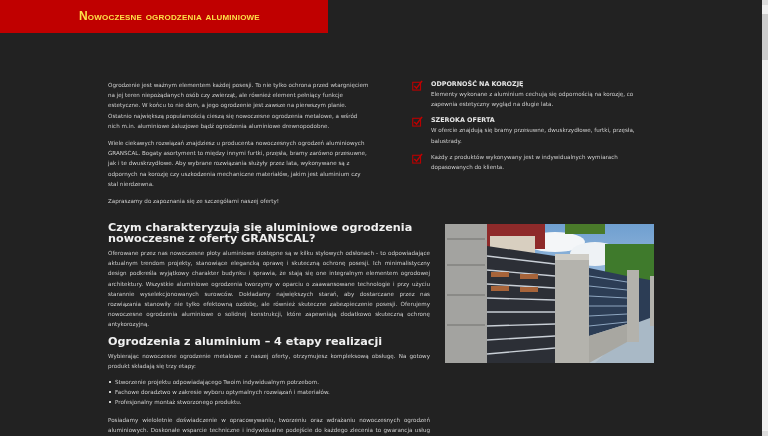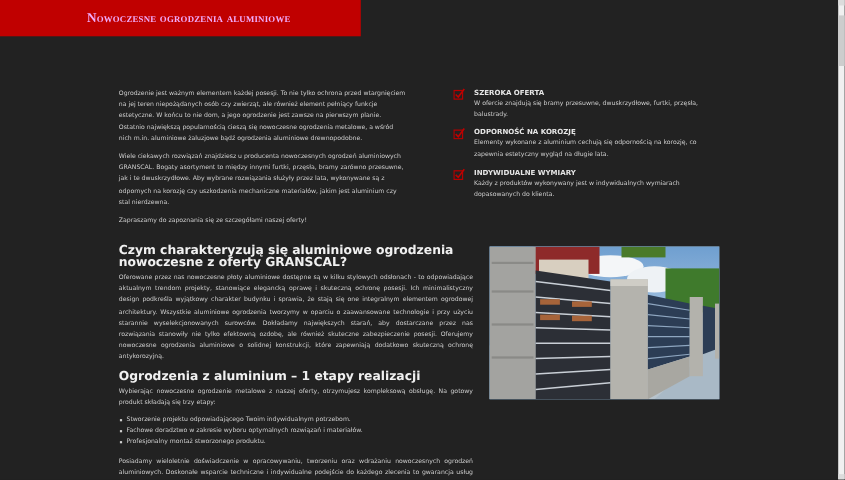--- a/index.html
+++ b/index.html
@@ -1,19 +1,19 @@
 <!DOCTYPE html>
 <html><head>
 <meta charset="utf-8">
 <style>
   * { box-sizing: border-box; margin: 0; padding: 0; }
   html, body { width: 768px; height: 436px; overflow: hidden; background: #222222; }
   body { position: relative; font-family: "DejaVu Sans", sans-serif; color: #d6d6d6; }
   .banner { position: absolute; left: 0; top: 0; width: 328px; height: 33px; background: #c00000; }
-  .banner-title { position: absolute; left: 79px; top: 9px; font-family: Liberation Serif, serif; font-size: 12px; color: #f0abfc; font-variant: small-caps; letter-spacing: 0.2px; white-space: nowrap; }
+  .banner-title { position: absolute; left: 79px; top: 9px; font-family: Liberation Sans, sans-serif; font-size: 12px; color: #fde047; font-variant: small-caps; letter-spacing: 0.2px; white-space: nowrap; }
   .intro { position: absolute; left: 108px; top: 80px; width: 262px; }
   .intro p { font-size: 5.6px; line-height: 10.2px; color: #cfcfcf; margin-bottom: 7px; }
   .features { position: absolute; left: 412px; top: 79px; width: 225px; }
   .feature { position: relative; padding-left: 19px; margin-bottom: 6px; }
   .check { position: absolute; left: 0; top: 1px; width: 11px; height: 11px; }
   .feature h3 { font-size: 6.4px; font-weight: bold; color: #e6e6e6; line-height: 10px; }
   .feature p { font-size: 5.6px; line-height: 10.2px; color: #cfcfcf; }
   .section2 { position: absolute; left: 108px; top: 222px; width: 322px; }
   .section2 h2 { font-size: 11.2px; font-weight: bold; color: #f0f0f0; line-height: 11px; margin-bottom: 4px; }
   .section2 p { font-size: 5.6px; line-height: 10.2px; color: #cfcfcf; text-align: justify; margin-bottom: 6px; }
@@ -38,45 +38,44 @@
   <p>Wiele ciekawych rozwiązań znajdziesz u producenta nowoczesnych ogrodzeń aluminiowych GRANSCAL. Bogaty asortyment to między innymi furtki, przęsła, bramy zarówno przesuwne, jak i te dwuskrzydłowe. Aby wybrane rozwiązania służyły przez lata, wykonywane są z odpornych na korozję czy uszkodzenia mechaniczne materiałów, jakim jest aluminium czy stal nierdzewna.</p>
   <p>Zapraszamy do zapoznania się ze szczegółami naszej oferty!</p>
 </div>
 
 <div class="features">
   <div class="feature">
     <svg class="check" viewBox="0 0 12 12">
         <rect x="0.8" y="2.5" width="8.5" height="8.5" fill="none" stroke="#b80000" stroke-width="1.2"></rect>
         <path d="M2.5 6.5 L5 9 L11 1" fill="none" stroke="#c00000" stroke-width="1.6"></path>
       </svg>
+    <h3>ODPORNOŚĆ NA KOROZJĘ</h3>
+    <p>Elementy wykonane z aluminium cechują się odpornością na korozję, co zapewnia estetyczny wygląd na długie lata.</p>
+  </div>
+  <div class="feature">
+    <svg class="check" viewBox="0 0 12 12">
+        <rect x="0.8" y="2.5" width="8.5" height="8.5" fill="none" stroke="#b80000" stroke-width="1.2"></rect>
+        <path d="M2.5 6.5 L5 9 L11 1" fill="none" stroke="#c00000" stroke-width="1.6"></path>
+      </svg>
     <h3>SZEROKA OFERTA</h3>
     <p>W ofercie znajdują się bramy przesuwne, dwuskrzydłowe, furtki, przęsła, balustrady.</p>
   </div>
   <div class="feature">
     <svg class="check" viewBox="0 0 12 12">
         <rect x="0.8" y="2.5" width="8.5" height="8.5" fill="none" stroke="#b80000" stroke-width="1.2"></rect>
         <path d="M2.5 6.5 L5 9 L11 1" fill="none" stroke="#c00000" stroke-width="1.6"></path>
       </svg>
-    <h3>ODPORNOŚĆ NA KOROZJĘ</h3>
-    <p>Elementy wykonane z aluminium cechują się odpornością na korozję, co zapewnia estetyczny wygląd na długie lata.</p>
-  </div>
-  <div class="feature">
-    <svg class="check" viewBox="0 0 12 12">
-        <rect x="0.8" y="2.5" width="8.5" height="8.5" fill="none" stroke="#b80000" stroke-width="1.2"></rect>
-        <path d="M2.5 6.5 L5 9 L11 1" fill="none" stroke="#c00000" stroke-width="1.6"></path>
-      </svg>
-    <h3>INDYWIDUALNE WYMIARY</h3>
     <p>Każdy z produktów wykonywany jest w indywidualnych wymiarach dopasowanych do klienta.</p>
   </div>
 </div>
 
 <div class="section2">
   <h2>Czym charakteryzują się aluminiowe ogrodzenia nowoczesne z oferty GRANSCAL?</h2>
   <p>Oferowane przez nas nowoczesne płoty aluminiowe dostępne są w kilku stylowych odsłonach - to odpowiadające aktualnym trendom projekty, stanowiące elegancką oprawę i skuteczną ochronę posesji. Ich minimalistyczny design podkreśla wyjątkowy charakter budynku i sprawia, że stają się one integralnym elementem ogrodowej architektury. Wszystkie aluminiowe ogrodzenia tworzymy w oparciu o zaawansowane technologie i przy użyciu starannie wyselekcjonowanych surowców. Dokładamy największych starań, aby dostarczane przez nas rozwiązania stanowiły nie tylko efektowną ozdobę, ale również skuteczne zabezpieczenie posesji. Oferujemy nowoczesne ogrodzenia aluminiowe o solidnej konstrukcji, które zapewniają dodatkowo skuteczną ochronę antykorozyjną.</p>
-  <h2>Ogrodzenia z aluminium – 1 etapy realizacji</h2>
+  <h2>Ogrodzenia z aluminium – 4 etapy realizacji</h2>
   <p>Wybierając nowoczesne ogrodzenie metalowe z naszej oferty, otrzymujesz kompleksową obsługę. Na gotowy produkt składają się trzy etapy:</p>
   <ul>
     <li>Stworzenie projektu odpowiadającego Twoim indywidualnym potrzebom.</li>
     <li>Fachowe doradztwo w zakresie wyboru optymalnych rozwiązań i materiałów.</li>
     <li>Profesjonalny montaż stworzonego produktu.</li>
   </ul>
   <p>Posiadamy wieloletnie doświadczenie w opracowywaniu, tworzeniu oraz wdrażaniu nowoczesnych ogrodzeń aluminiowych. Doskonałe wsparcie techniczne i indywidualne podejście do każdego zlecenia to gwarancja usług świadczonych na najwyższym poziomie, w trosce o stuprocentowe zadowolenie naszych klientów.</p>
 </div>
 
 <div class="photo">

